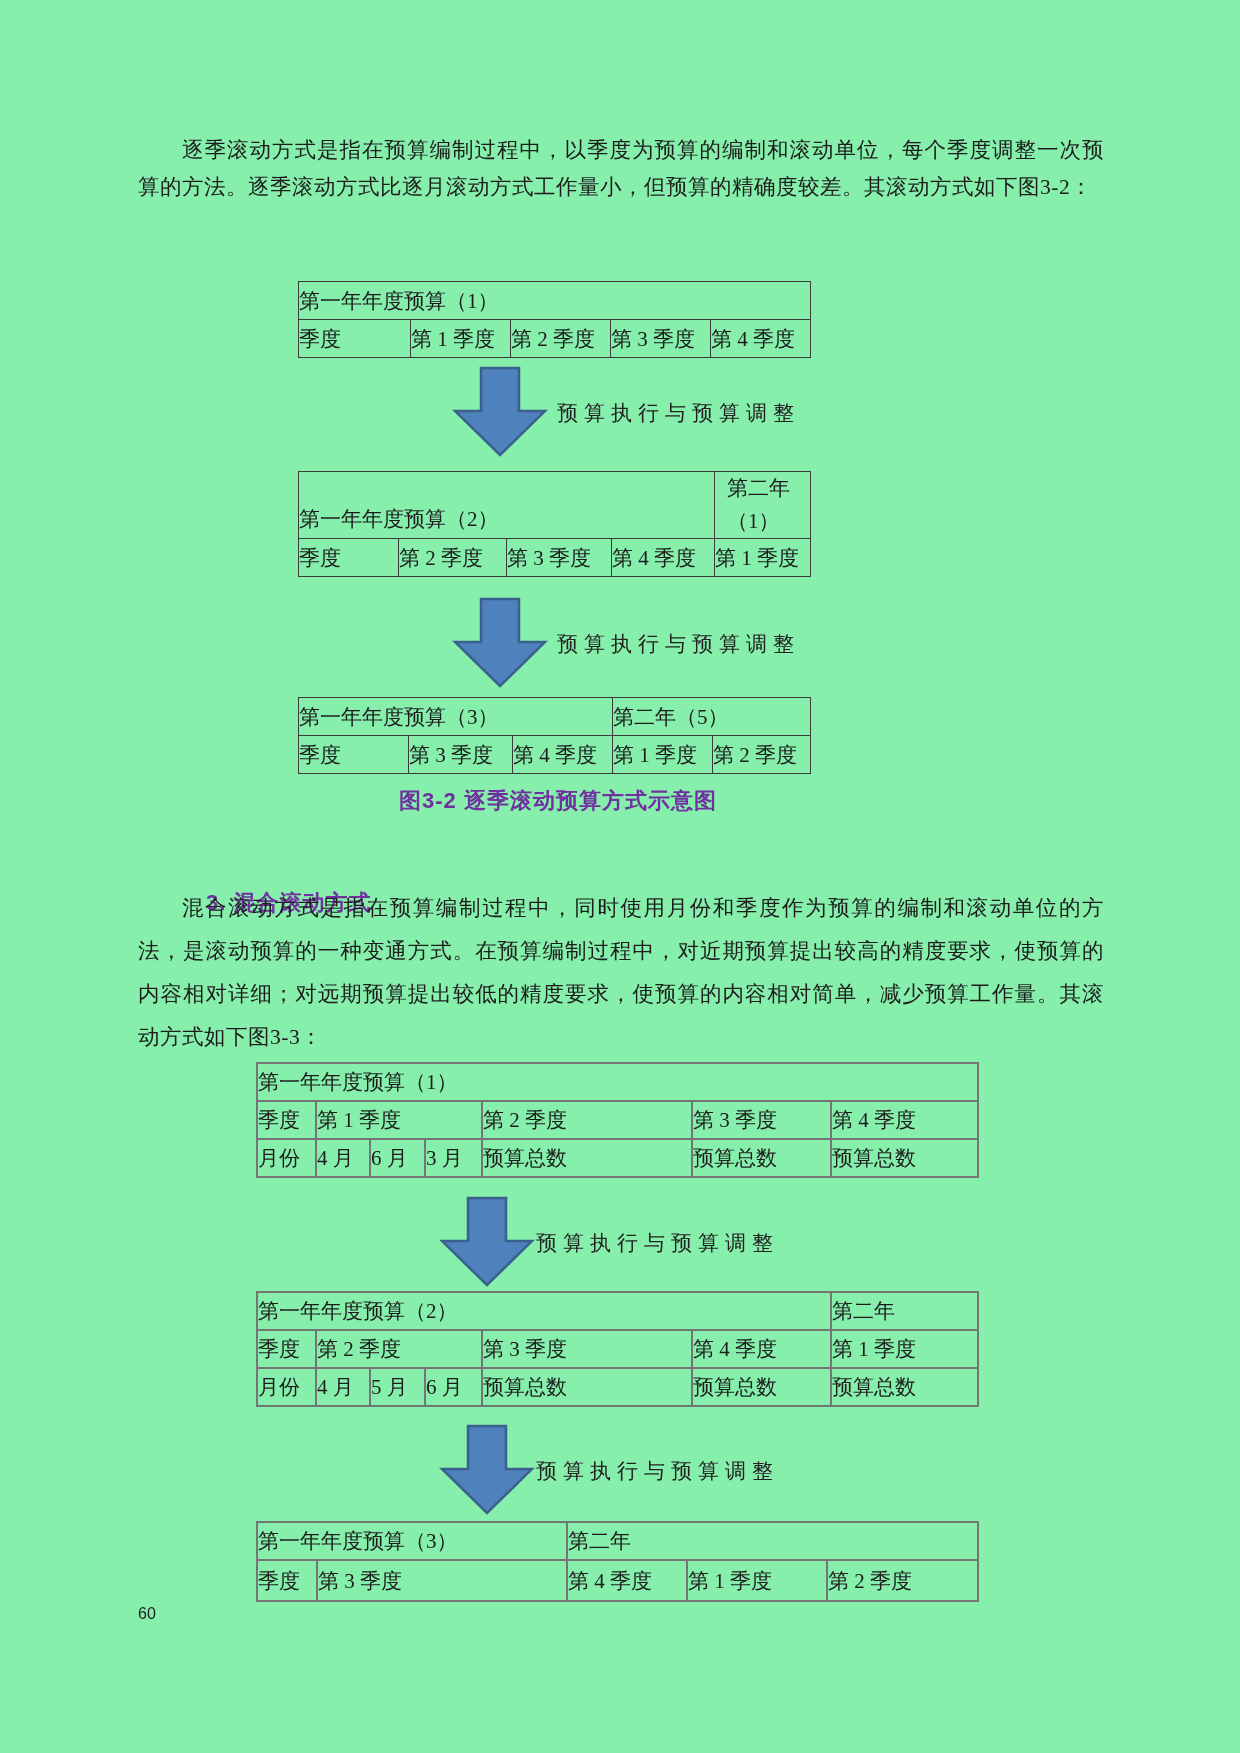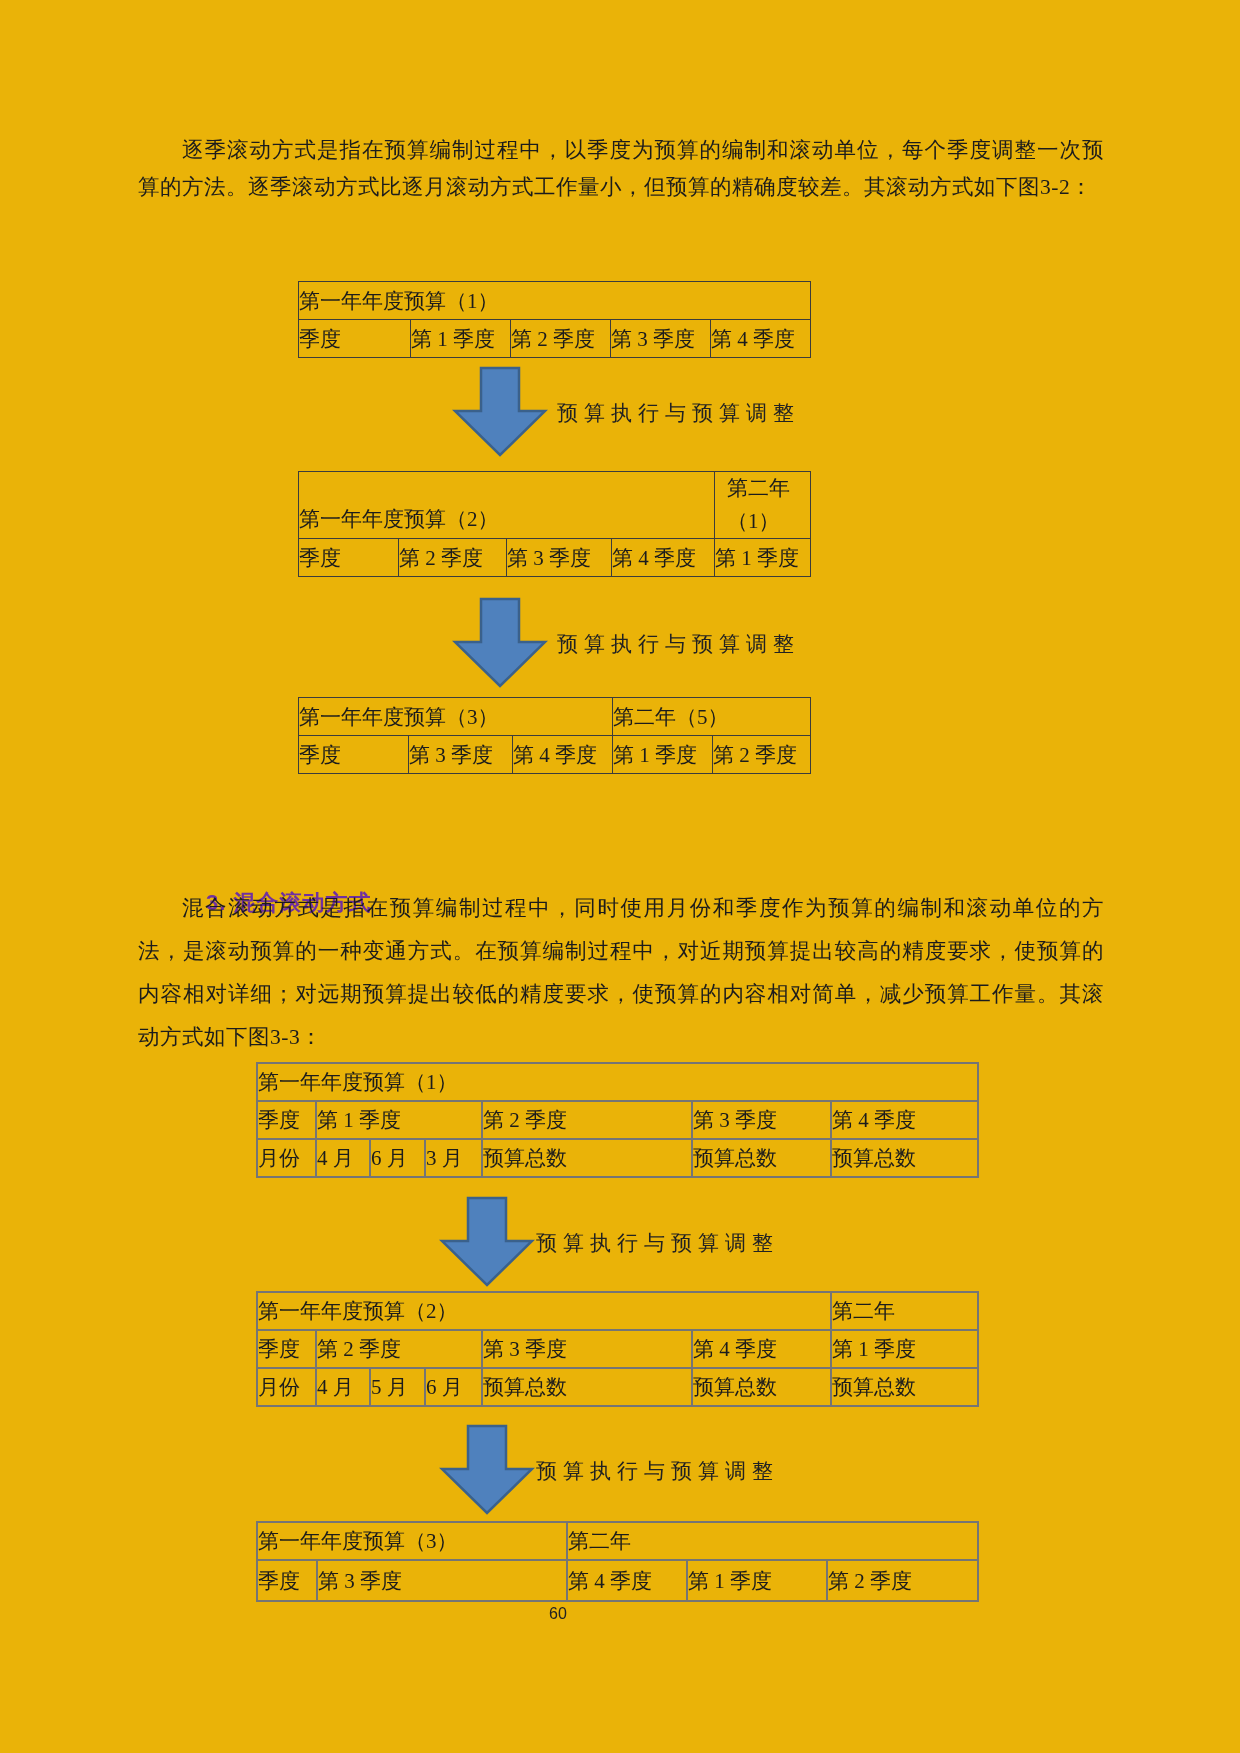--- a/index.html
+++ b/index.html
@@ -1,18 +1,18 @@
 <!DOCTYPE html>
 <html><head>
 <meta charset="utf-8">
 <style>
   html,body { margin:0; padding:0; background:#e8e8e8; }
   .page {
     position:relative; width:1240px; height:1753px; margin:0 auto;
-    background:#eab308; overflow:hidden;
+    background:#86efac; overflow:hidden;
     font-family:"Liberation Serif","DejaVu Serif",serif;
     color:#1c1c1c;
   }
   .para {
     position:absolute; left:138px; width:966px;
     font-size:21.5px; line-height:37px; text-align:justify;
     text-indent:44px; letter-spacing:0.5px;
   }
   
   table.btable {
@@ -39,21 +39,21 @@
     position:absolute; left:138px; width:840px; text-align:center;
     font-family:"Liberation Sans","DejaVu Sans",sans-serif;
     font-weight:bold; font-size:22px; color:#7030A0; letter-spacing:1px;
   }
   .sec-heading {
     position:absolute; left:206px;
     font-family:"Liberation Sans","DejaVu Sans",sans-serif;
     font-weight:bold; font-size:22px; color:#7030A0; letter-spacing:1px;margin-top:30px;
   }
   .page-number {
-    position:absolute; left:138px; width:840px; text-align:center;
+    position:absolute; left:138px; width:840px; text-align:left;
     font-size:16px; color:#222;
     font-family:"Liberation Sans","DejaVu Sans",sans-serif;
   }
 </style>
 </head>
 <body>
 
 <div class="page">
 
   <div class="para" style="top:132px;">逐季滚动方式是指在预算编制过程中，以季度为预算的编制和滚动单位，每个季度调整一次预算的方法。逐季滚动方式比逐月滚动方式工作量小，但预算的精确度较差。其滚动方式如下图3-2：</div>
@@ -132,20 +132,21 @@
     <tr>
       <td>季度</td>
       <td>第 3 季度</td>
       <td>第 4 季度</td>
       <td>第 1 季度</td>
       <td>第 2 季度</td>
     </tr>
   </tbody>
     </table>
 
+  <div class="fig-caption" style="top:786px;">图3-2  逐季滚动预算方式示意图</div>
 
   <div class="sec-heading" style="top:858px;">3. 混合滚动方式</div>
 
   <div class="para" style="top:887px; line-height:43px;">混合滚动方式是指在预算编制过程中，同时使用月份和季度作为预算的编制和滚动单位的方法，是滚动预算的一种变通方式。在预算编制过程中，对近期预算提出较高的精度要求，使预算的内容相对详细；对远期预算提出较低的精度要求，使预算的内容相对简单，减少预算工作量。其滚动方式如下图3-3：</div>
 
   <table class="btable set2" style="left:256px; top:1062px; width:721px;">
     <colgroup>
         <col style="width:59px">
         <col style="width:54px">
         <col style="width:55px">

